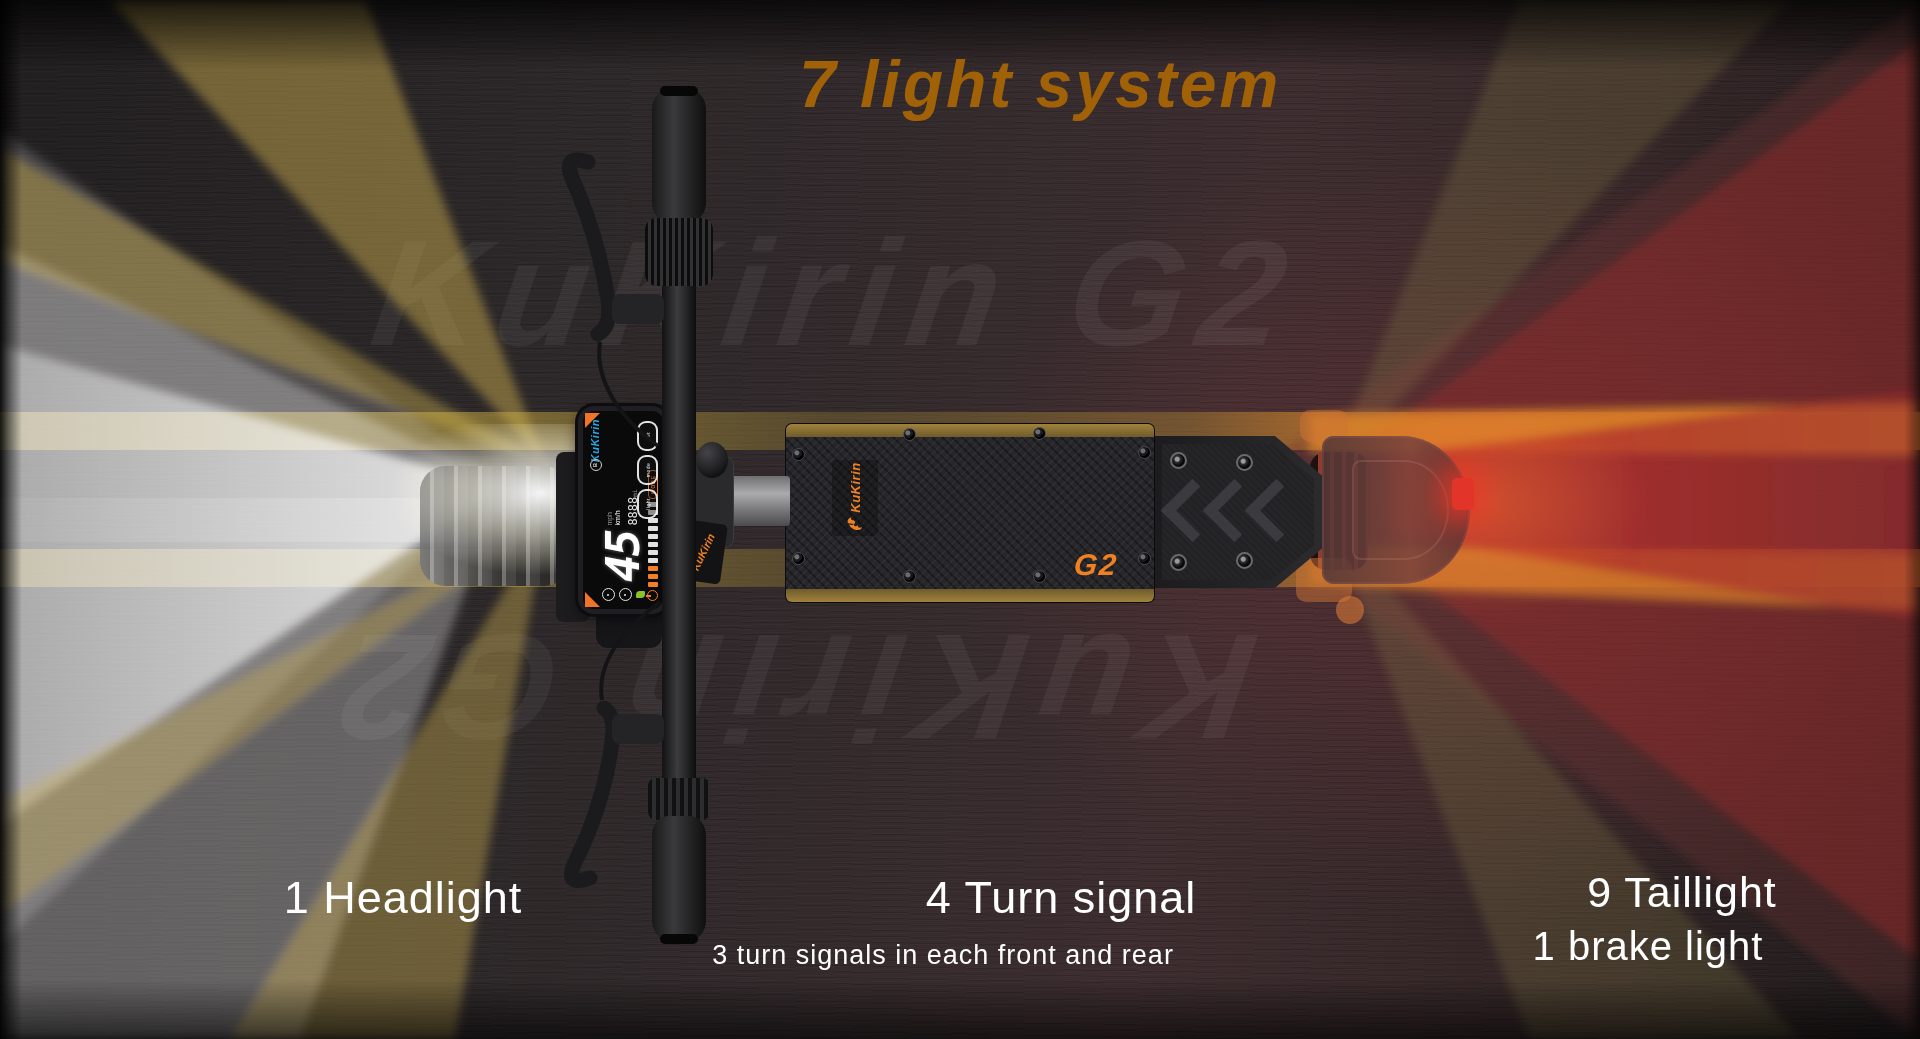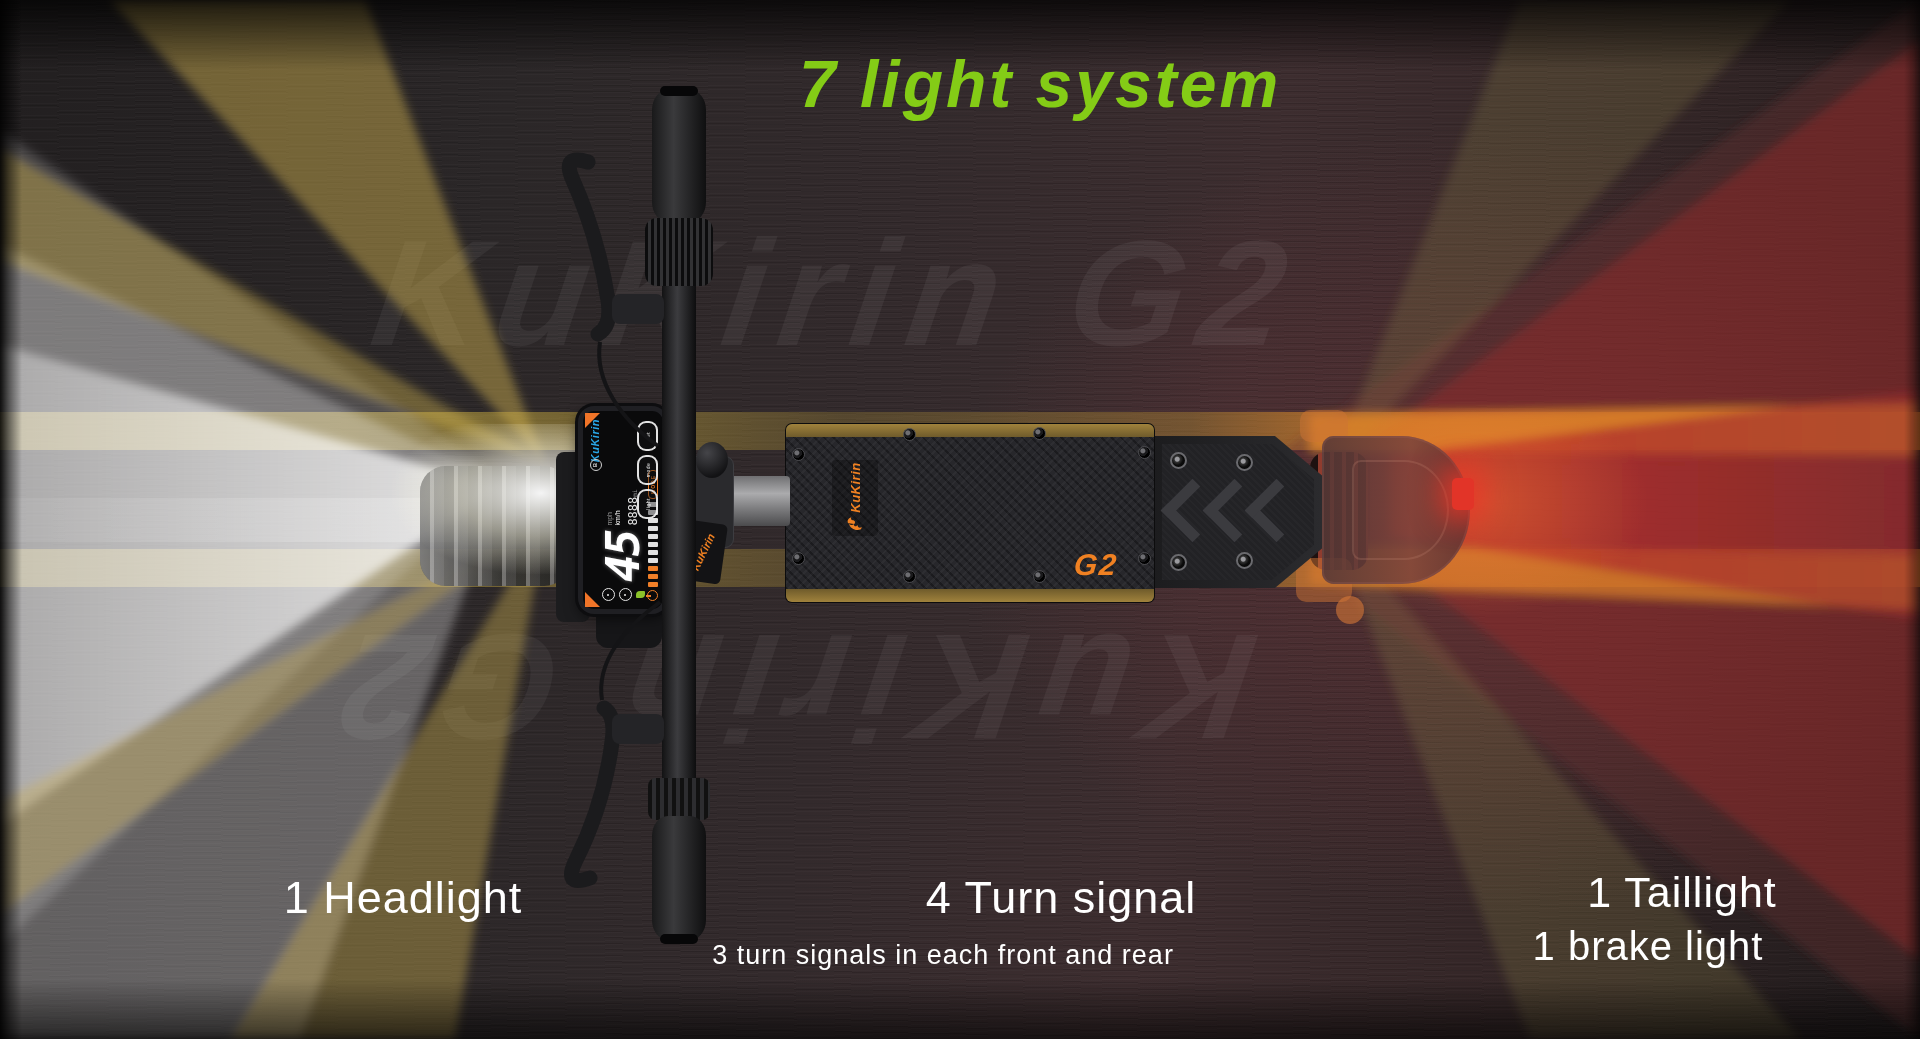--- a/index.html
+++ b/index.html
@@ -156,21 +156,21 @@
      border-radius:10px 50px 50px 10px/10px 56px 56px 10px;border:2px solid rgba(190,130,110,.25);}
   .taillight{left:1452px;top:478px;width:22px;height:32px;border-radius:5px;background:#e23428;
      box-shadow:0 0 28px 12px rgba(235,55,40,.8);}
   .mach{background:rgba(205,115,52,.5);border-radius:10px;}
   .mach1{left:1300px;top:410px;width:48px;height:32px;}
   .mach2{left:1296px;top:558px;width:56px;height:44px;}
   .mach3{left:1336px;top:596px;width:28px;height:28px;border-radius:50%;background:rgba(215,120,55,.6);}
 
   
   .title{left:740px;top:46px;width:600px;text-align:center;white-space:nowrap;
-     font-size:66px;font-weight:bold;font-style:italic;color:#84cc16;letter-spacing:3px;}
+     font-size:66px;font-weight:bold;font-style:italic;color:#a16207;letter-spacing:3px;}
   .lbl-h{color:#fff;font-size:45px;text-align:center;letter-spacing:1px;}
   .lbl-s{color:#fff;font-size:27px;text-align:center;letter-spacing:1px;}
   .lbl-head-h{left:203px;top:872px;width:400px;}
   .lbl-head-s{left:172px;top:940px;width:400px;}
   .lbl-turn-h{left:861px;top:872px;width:400px;}
   .lbl-turn-s{left:712px;top:940px;width:462px;}
   .lbl-tail-h{left:1482px;top:868px;width:400px;font-size:43px;}
   .lbl-tail-s{left:1448px;top:924px;width:400px;font-size:40px;}
 </style>
 </head>
@@ -350,16 +350,16 @@
   <div class="abs edge-left"></div>
   <div class="abs edge-right"></div>
 
   <div class="abs title">7 light system</div>
 
   <div class="abs lbl-h lbl-head-h">1 Headlight</div>
 
   <div class="abs lbl-h lbl-turn-h">4 Turn signal</div>
   <div class="abs lbl-s lbl-turn-s">3 turn signals in each front and rear</div>
 
-  <div class="abs lbl-h lbl-tail-h">1 Taillight</div>
+  <div class="abs lbl-h lbl-tail-h">9 Taillight</div>
   <div class="abs lbl-h lbl-tail-s">1 brake light</div>
 
 </div>
 
 </body></html>

